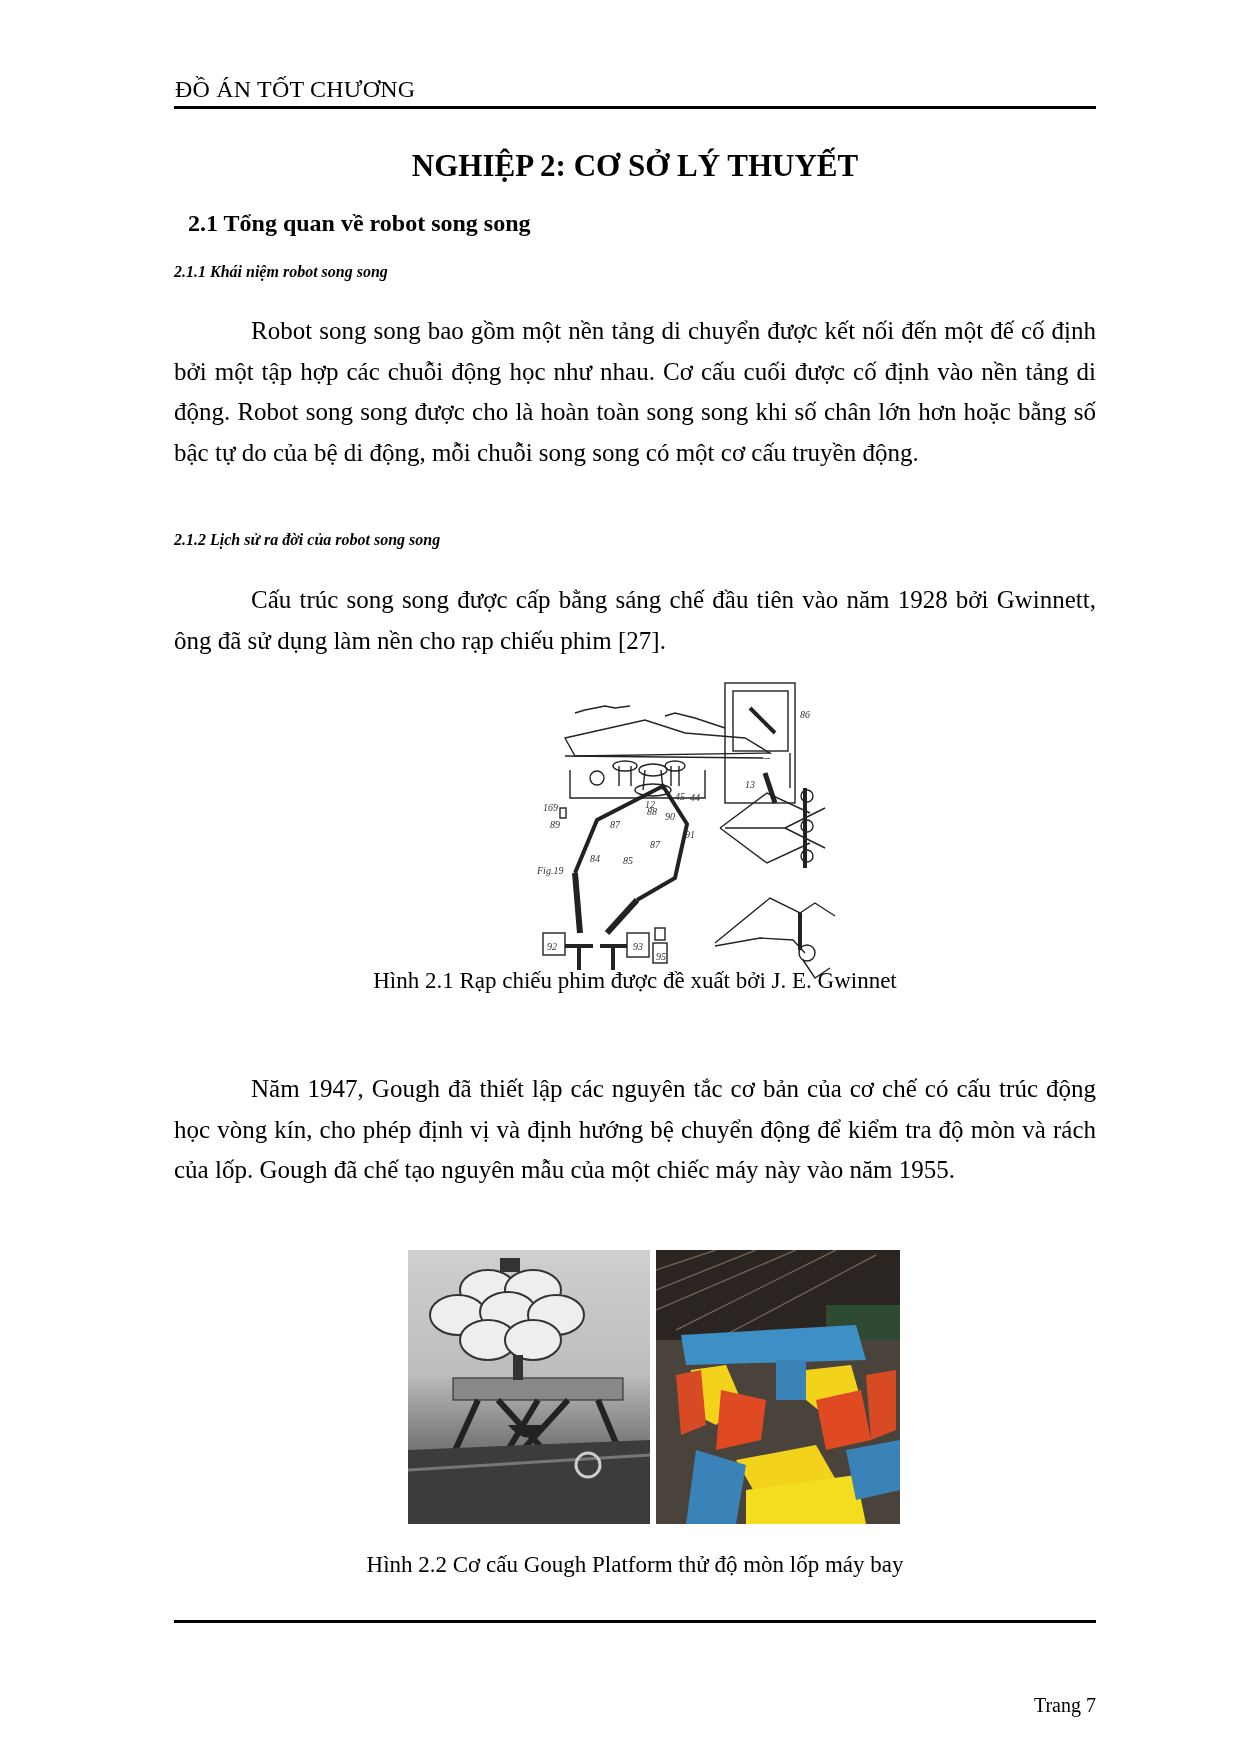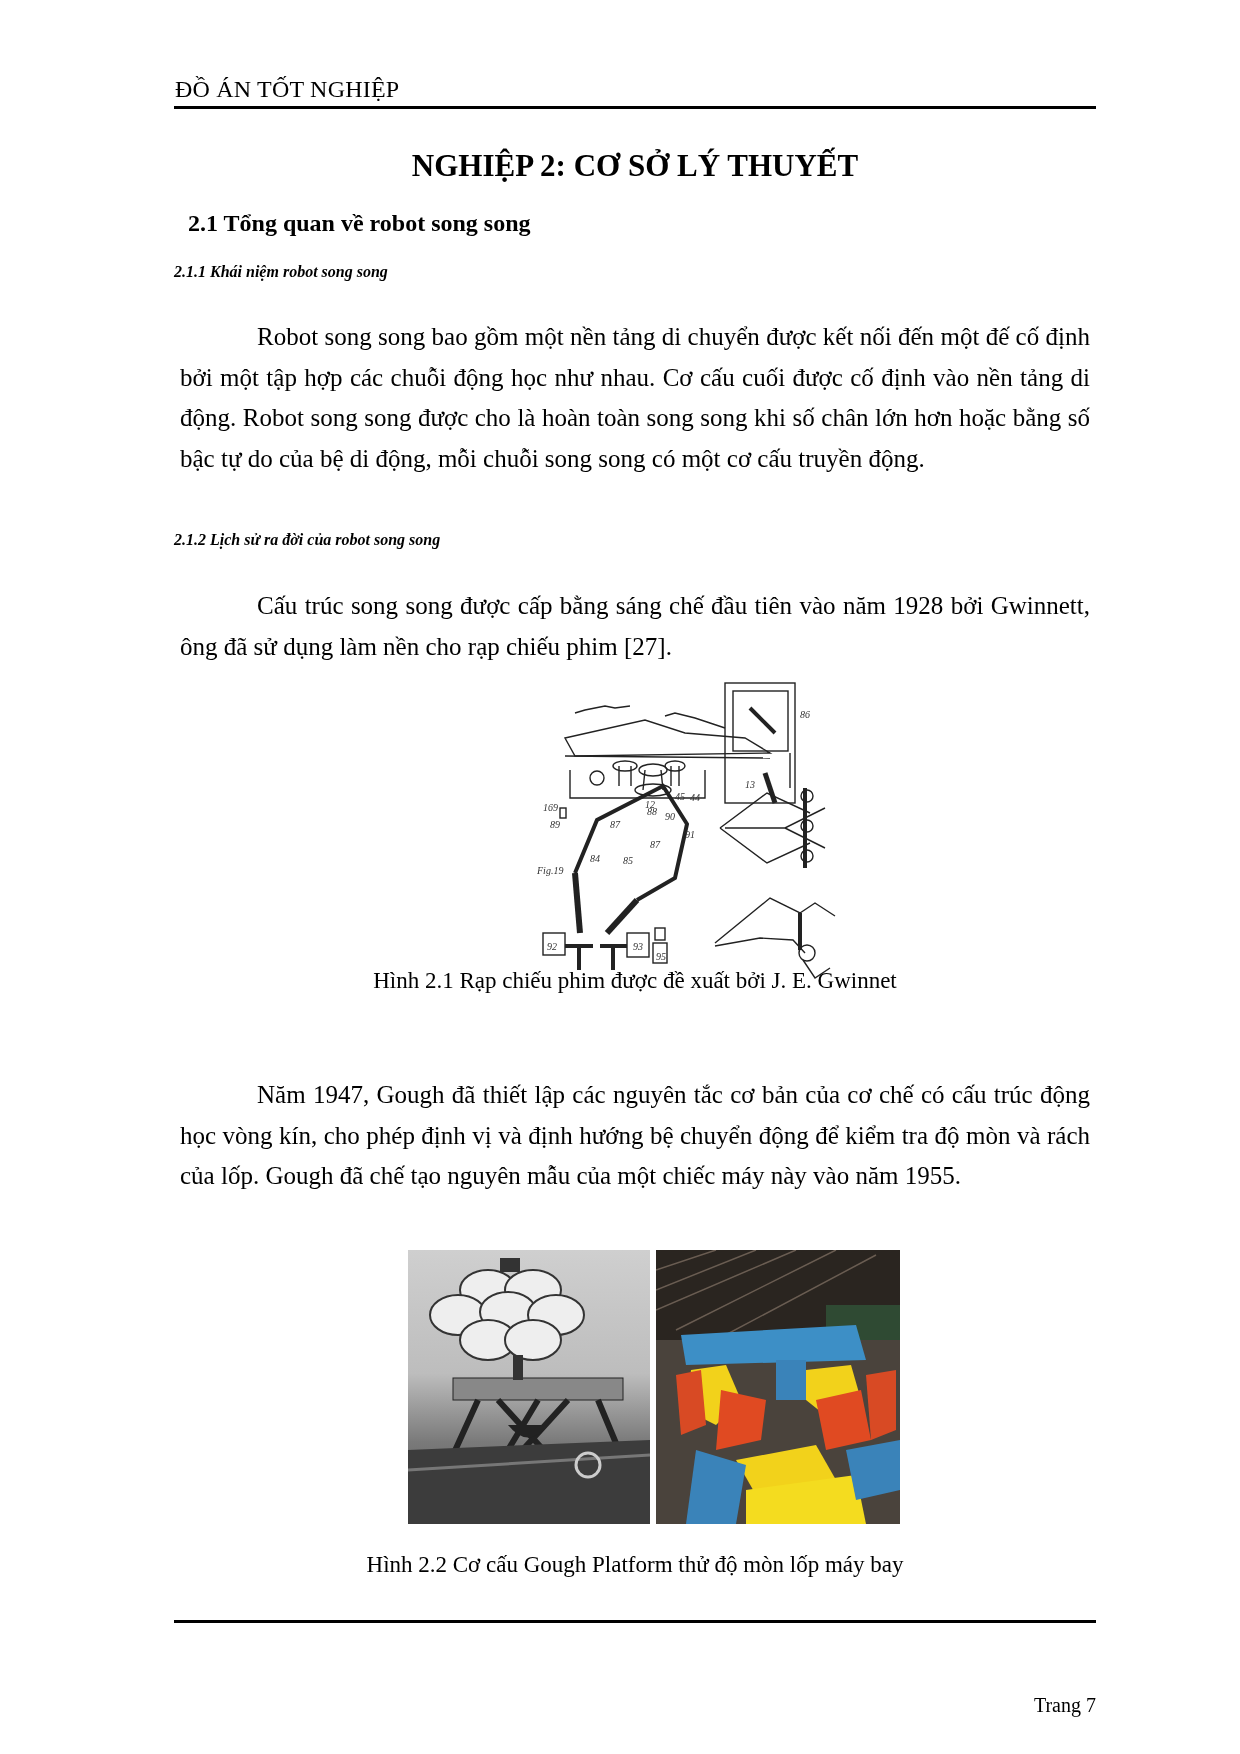--- a/index.html
+++ b/index.html
@@ -5,30 +5,30 @@
   html, body { margin:0; padding:0; background:#fff; }
   body { width:1240px; height:1754px; position:relative; overflow:hidden;
          font-family:"Liberation Serif", "DejaVu Serif", serif; color:#000; }
   .abs { position:absolute; }
   .header-text { left:175px; top:76px; font-size:24px; letter-spacing:0.2px; }
   .rule { left:174px; width:922px; height:3px; background:#000; }
   .chapter { left:174px; width:922px; top:148px; text-align:center; font-weight:bold; font-size:31px; }
   .h2 { left:188px; top:210px; font-weight:bold; font-size:24px; }
   .h3 { left:174px; font-weight:bold; font-style:italic; font-size:16px; }
   .para { left:174px; width:922px; font-size:25px; line-height:40.5px; text-align:justify; }
-  .para p { margin:6px; text-indent:77px; }
+  .para p { margin:0; text-indent:77px; }
   .caption { left:174px; width:922px; text-align:center; font-size:23px; }
   .figure { background:#fff; }
   .footer-text { right:144px; top:1694px; font-size:20px; }
   svg { display:block; }
 </style>
 </head>
 <body>
 
-<div class="abs header-text">ĐỒ ÁN TỐT NGHIỆP</div>
+<div class="abs header-text">ĐỒ ÁN TỐT CHƯƠNG</div>
 <div class="abs rule" style="top:106px;"></div>
 
 <div class="abs chapter">NGHIỆP 2: CƠ SỞ LÝ THUYẾT</div>
 
 <div class="abs h2">2.1 Tổng quan về robot song song</div>
 
 <div class="abs h3" style="top:263px;">2.1.1 Khái niệm robot song song</div>
 <div class="abs para" style="top:311px;">
   <p>Robot song song bao gồm một nền tảng di chuyển được kết nối đến một đế cố định bởi một tập hợp các chuỗi động học như nhau. Cơ cấu cuối được cố định vào nền tảng di động. Robot song song được cho là hoàn toàn song song khi số chân lớn hơn hoặc bằng số bậc tự do của bệ di động, mỗi chuỗi song song có một cơ cấu truyền động.</p>
 </div>

